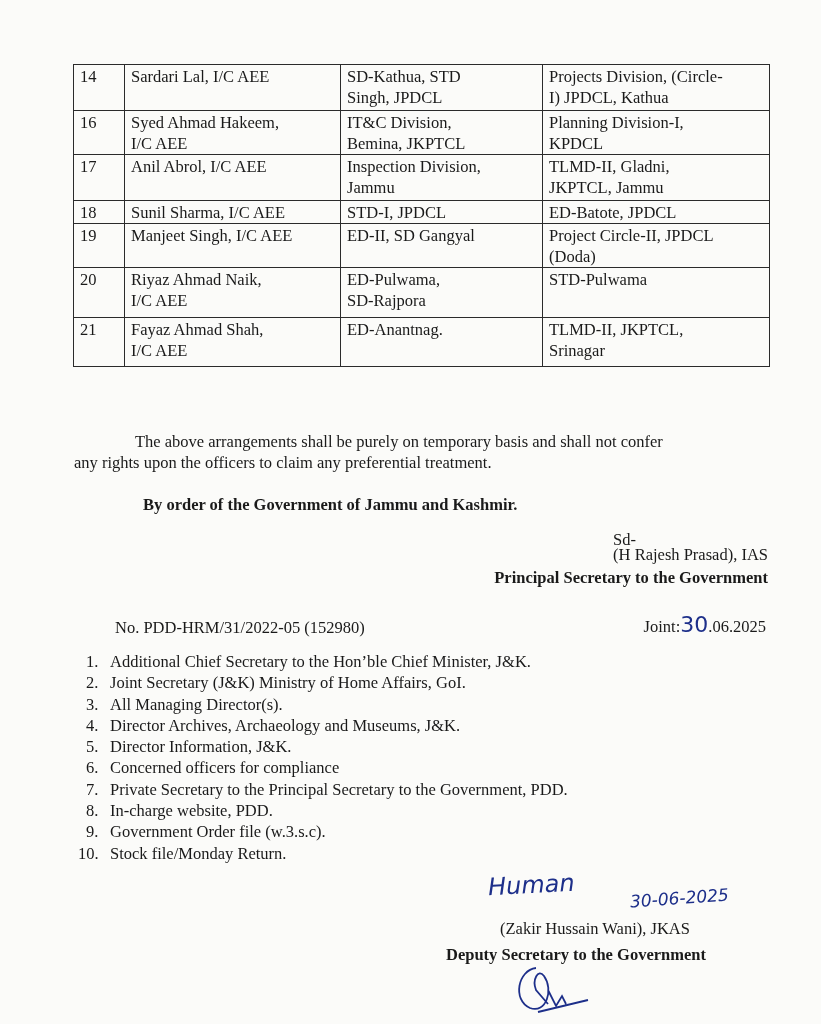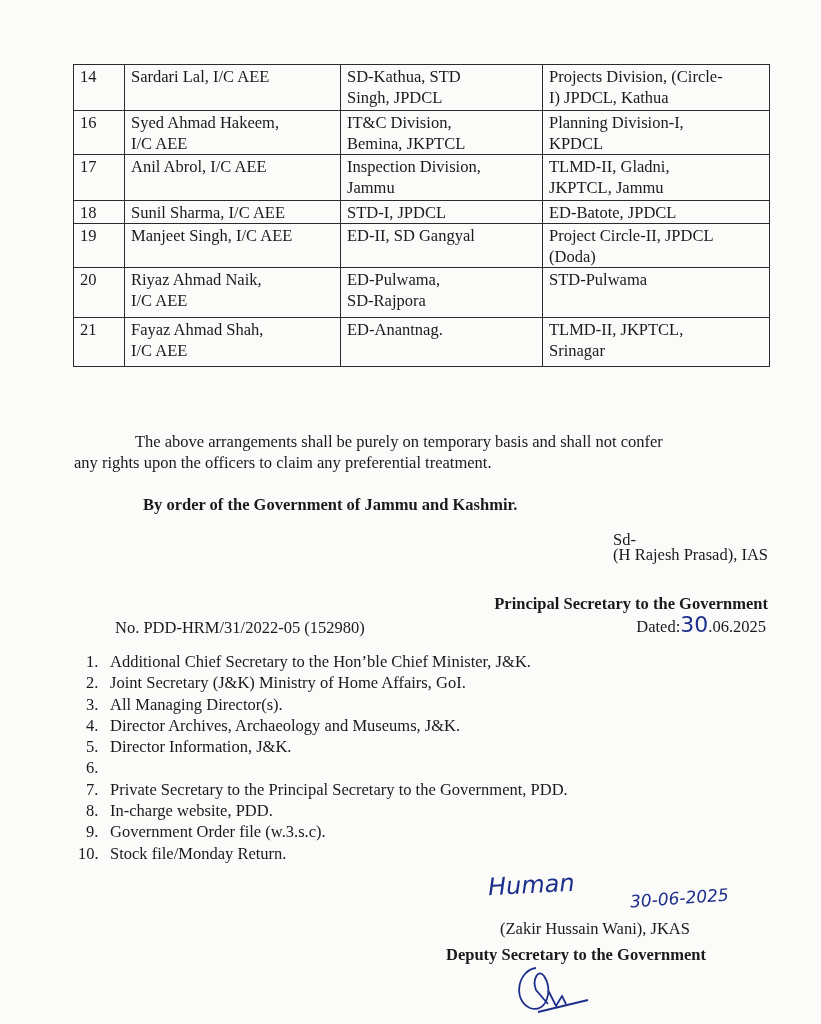--- a/index.html
+++ b/index.html
@@ -144,25 +144,25 @@
     </tbody>
 </table>
 
 <div class="abs para" style="left:135px; top:431px; width:640px;">The above arrangements shall be purely on temporary basis and shall not confer</div>
 <div class="abs para" style="left:74px; top:452px; width:700px;">any rights upon the officers to claim any preferential treatment.</div>
 
 <div class="abs para bold" style="left:143px; top:494px;">By order of the Government of Jammu and Kashmir.</div>
 
 <div class="abs para" style="left:613px; top:522px; margin-top:7px;">Sd-</div>
 <div class="abs para" style="right:53px; top:544px; text-align:left;">(H Rajesh Prasad), IAS</div>
-<div class="abs para bold" style="right:53px; top:593px; text-align:right;">Principal Secretary to the Government</div>
+<div class="abs para bold" style="right:53px; top:567px; text-align:right;">Principal Secretary to the Government</div>
 
 <div class="abs para" style="left:86px; top:617px;margin-left:29px;">No. PDD-HRM/31/2022-05 (152980)</div>
 <div class="abs para" style="right:55px; top:614px; text-align:right;">
-  <span>Dated:</span><span class="hand" style="font-style:normal; font-size:22px;">30</span><span>.06.2025</span>
+  <span>Joint:</span><span class="hand" style="font-style:normal; font-size:22px;">30</span><span>.06.2025</span>
 </div>
 
 <ul class="copy-list" id="copy-list">
     <li>
       <span class="num">1.</span>
       <span>Additional Chief Secretary to the Hon’ble Chief Minister, J&amp;K.</span>
     </li>
     <li>
       <span class="num">2.</span>
       <span>Joint Secretary (J&amp;K) Ministry of Home Affairs, GoI.</span>
@@ -174,20 +174,21 @@
     <li>
       <span class="num">4.</span>
       <span>Director Archives, Archaeology and Museums, J&amp;K.</span>
     </li>
     <li>
       <span class="num">5.</span>
       <span>Director Information, J&amp;K.</span>
     </li>
     <li>
       <span class="num">6.</span>
+      <span>Concerned officers for compliance</span>
     </li>
     <li>
       <span class="num">7.</span>
       <span>Private Secretary to the Principal Secretary to the Government, PDD.</span>
     </li>
     <li>
       <span class="num">8.</span>
       <span>In-charge website, PDD.</span>
     </li>
     <li>

